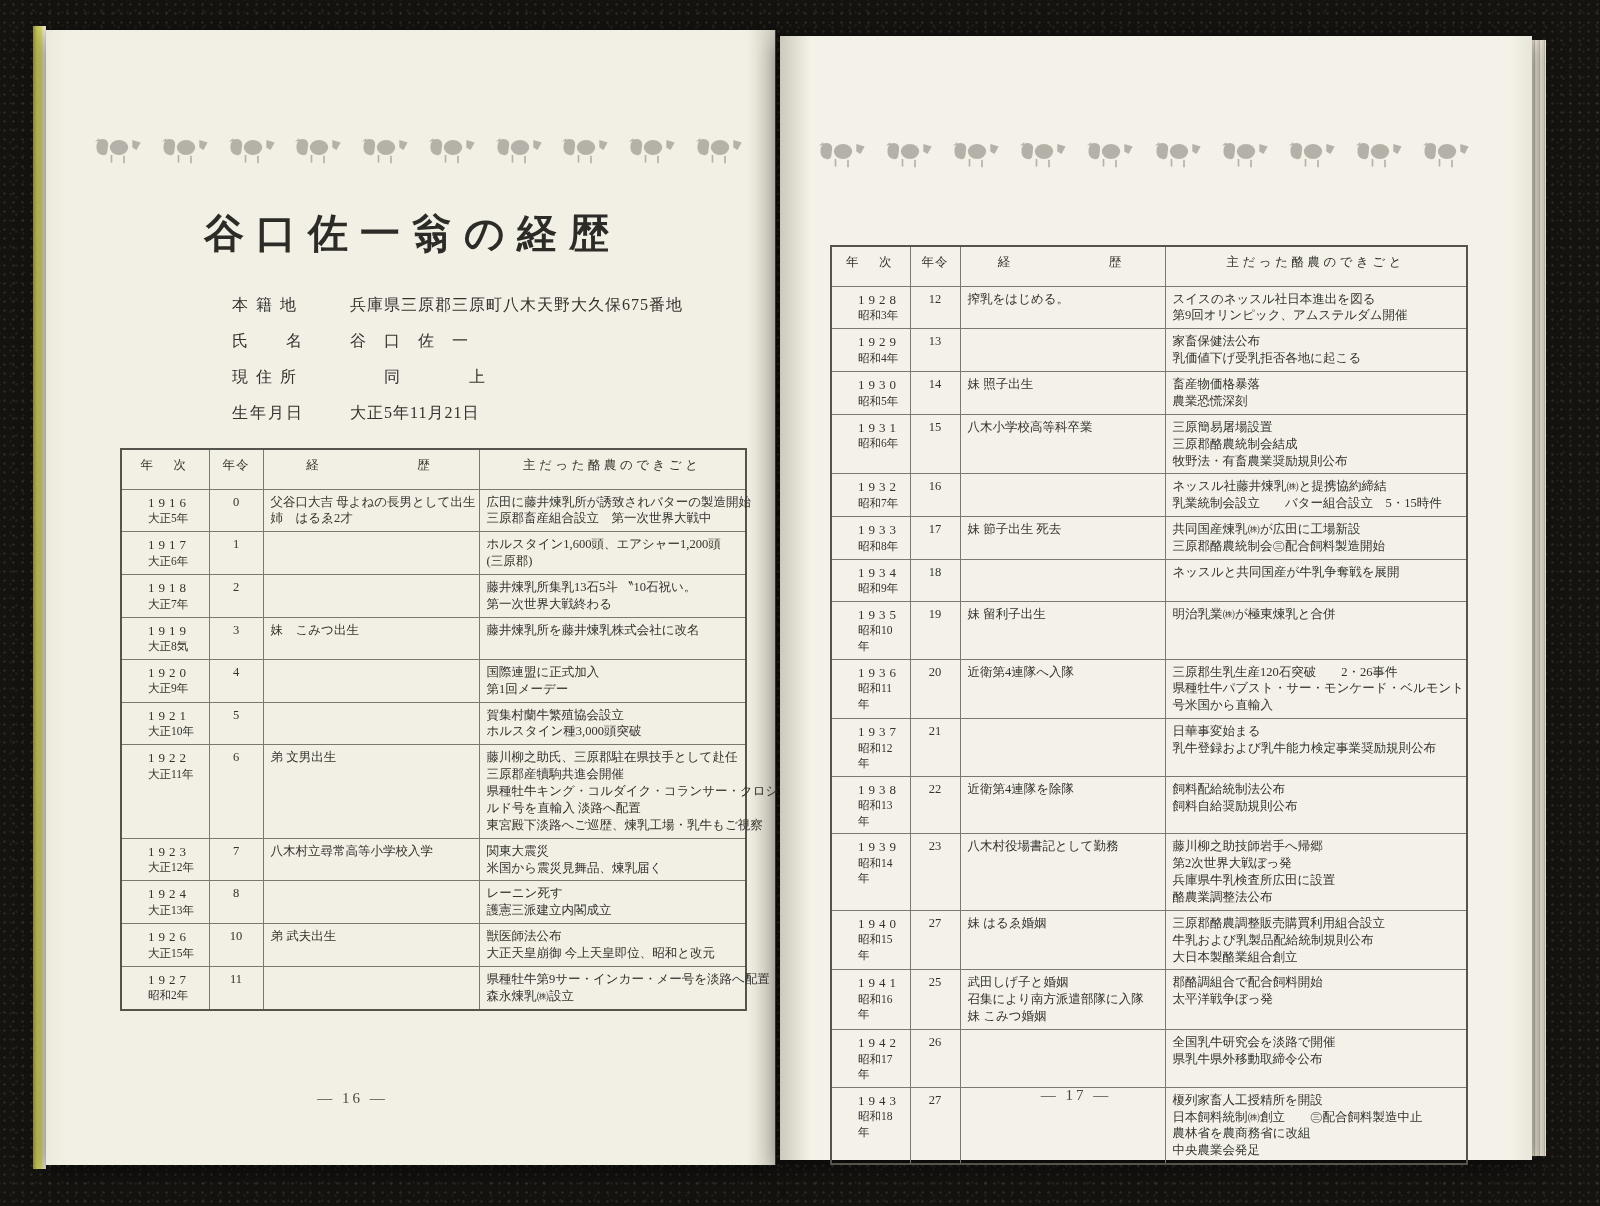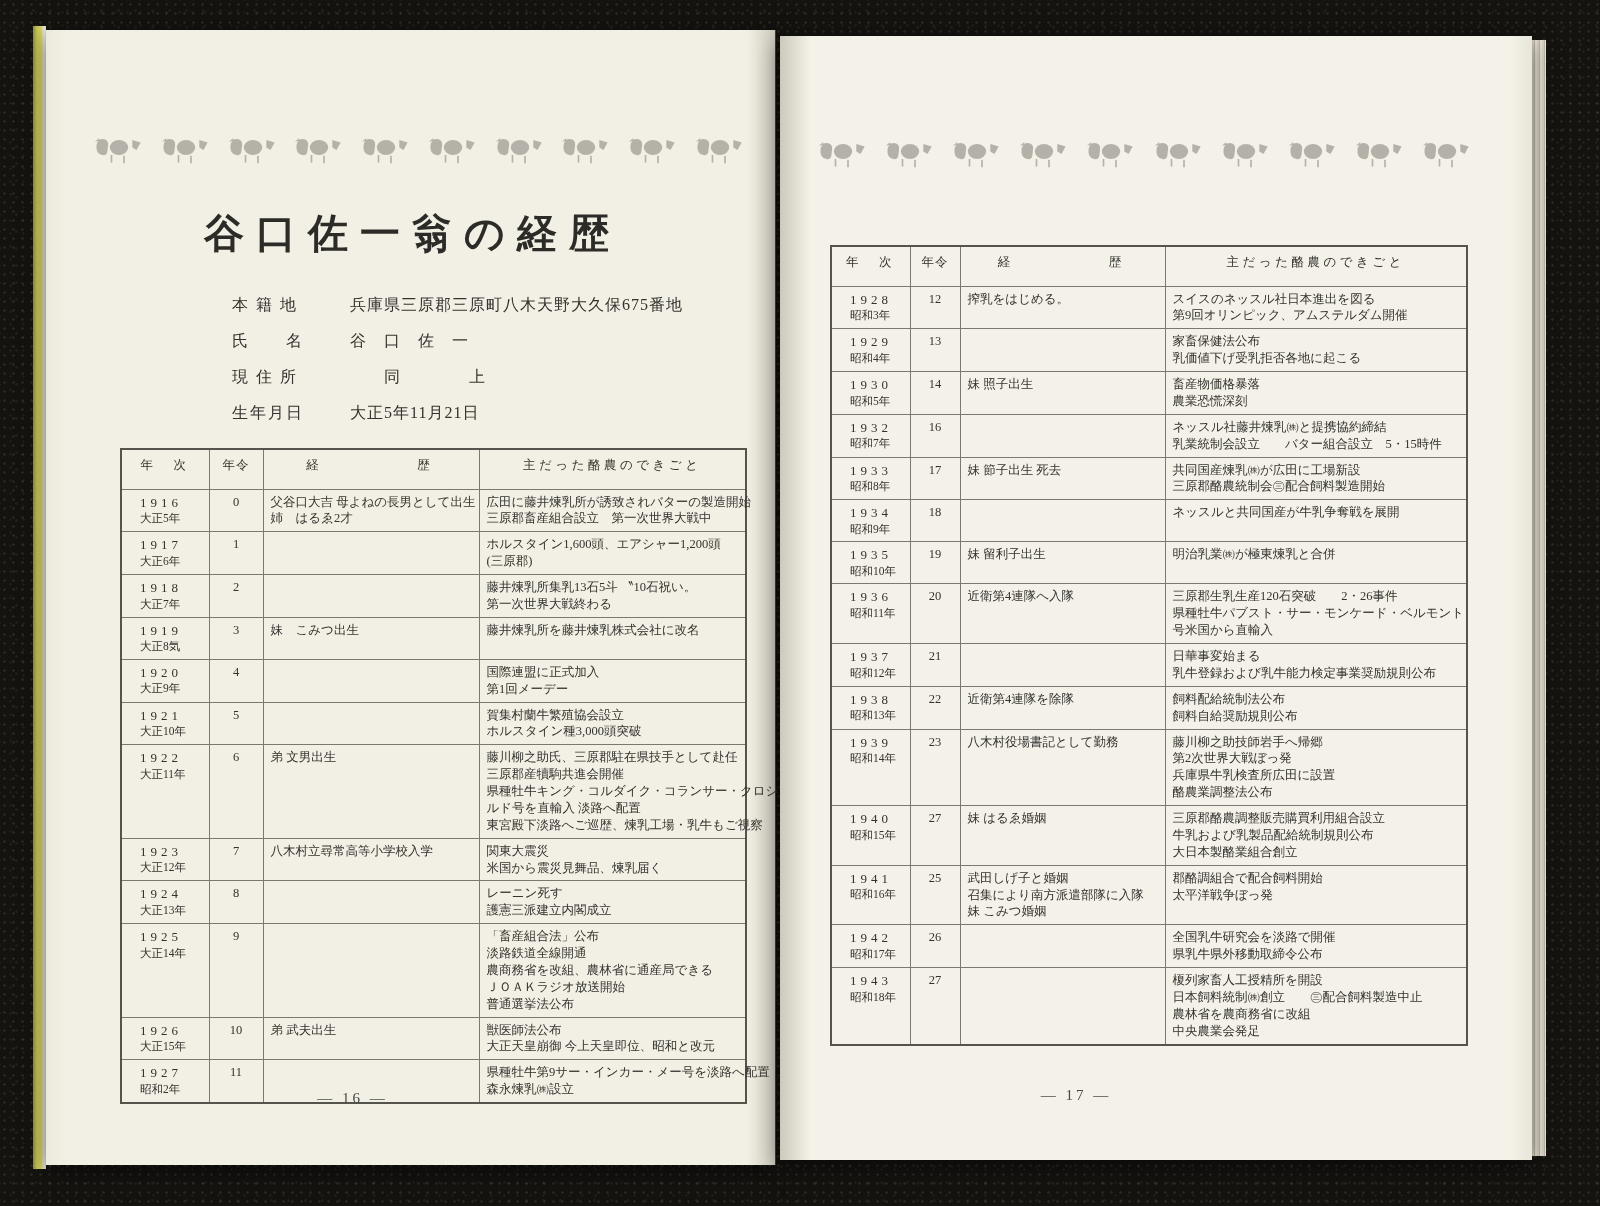--- a/index.html
+++ b/index.html
@@ -50,21 +50,21 @@
   .tbl-right{margin:73px 0 0 50px;width:636px;}
   table,th{border:2px solid #55544c;}
   td,th{border:1px solid #7a7970;vertical-align:top;padding:4px 7px;
     font-size:12.5px;line-height:1.35;}
   th{font-weight:normal;padding:7px 4px;white-space:nowrap;overflow:visible;}
   .h-year{letter-spacing:4px;}
   .h-age{letter-spacing:1px;margin-top:9px;}
   .h-career{letter-spacing:6px;}
   .h-events{letter-spacing:3.5px;font-family:Liberation Serif, serif;}
   tr{height:40px;}
-  .c-year{text-align:left;padding-left:18px;}
+  .c-year{text-align:left;padding-left:26px;}
   .yw{letter-spacing:4px;font-size:13px;}
   .ye{font-size:11.5px;letter-spacing:0;}
   .c-age{text-align:center;}
   .ln{white-space:nowrap;overflow:visible;}
   .colw-y1{width:88px;}  .colw-a1{width:54px;}  .colw-c1{width:216px;}  .colw-e1{width:267px;}
   .colw-y2{width:79px;}  .colw-a2{width:50px;}  .colw-c2{width:205px;}  .colw-e2{width:302px;}
   
   .page-num{position:absolute;font-size:15px;letter-spacing:3px;color:#4a4944;}
   .page-left .page-num{bottom:58px;left:0;width:773px;text-align:center;padding-right:160px;box-sizing:border-box;}
   .page-right .page-num{bottom:56px;left:0;width:612px;text-align:center;padding-right:20px;box-sizing:border-box;}
@@ -317,35 +317,20 @@
             </td>
             <td class="c-age">8</td>
             <td class="c-career"></td>
             <td class="c-events">
               <div class="ln">レーニン死す</div>
               <div class="ln">護憲三派建立内閣成立</div>
             </td>
           </tr>
           <tr>
             <td class="c-year">
-              <div class="yw">1925</div>
-              <div class="ye">大正14年</div>
-            </td>
-            <td class="c-age">9</td>
-            <td class="c-career"></td>
-            <td class="c-events">
-              <div class="ln">「畜産組合法」公布</div>
-              <div class="ln">淡路鉄道全線開通</div>
-              <div class="ln">農商務省を改組、農林省に通産局できる</div>
-              <div class="ln">ＪＯＡＫラジオ放送開始</div>
-              <div class="ln">普通選挙法公布</div>
-            </td>
-          </tr>
-          <tr>
-            <td class="c-year">
               <div class="yw">1926</div>
               <div class="ye">大正15年</div>
             </td>
             <td class="c-age">10</td>
             <td class="c-career">
               <div class="ln">弟 武夫出生</div>
             </td>
             <td class="c-events">
               <div class="ln">獣医師法公布</div>
               <div class="ln">大正天皇崩御 今上天皇即位、昭和と改元</div>
@@ -512,20 +497,35 @@
             <td class="c-career">
               <div class="ln">妹 照子出生</div>
             </td>
             <td class="c-events">
               <div class="ln">畜産物価格暴落</div>
               <div class="ln">農業恐慌深刻</div>
             </td>
           </tr>
           <tr>
             <td class="c-year">
+              <div class="yw">1931</div>
+              <div class="ye">昭和6年</div>
+            </td>
+            <td class="c-age">15</td>
+            <td class="c-career">
+              <div class="ln">八木小学校高等科卒業</div>
+            </td>
+            <td class="c-events">
+              <div class="ln">三原簡易屠場設置</div>
+              <div class="ln">三原郡酪農統制会結成</div>
+              <div class="ln">牧野法・有畜農業奨励規則公布</div>
+            </td>
+          </tr>
+          <tr>
+            <td class="c-year">
               <div class="yw">1932</div>
               <div class="ye">昭和7年</div>
             </td>
             <td class="c-age">16</td>
             <td class="c-career"></td>
             <td class="c-events">
               <div class="ln">ネッスル社藤井煉乳㈱と提携協約締結</div>
               <div class="ln">乳業統制会設立　　バター組合設立　5・15時件</div>
             </td>
           </tr>

